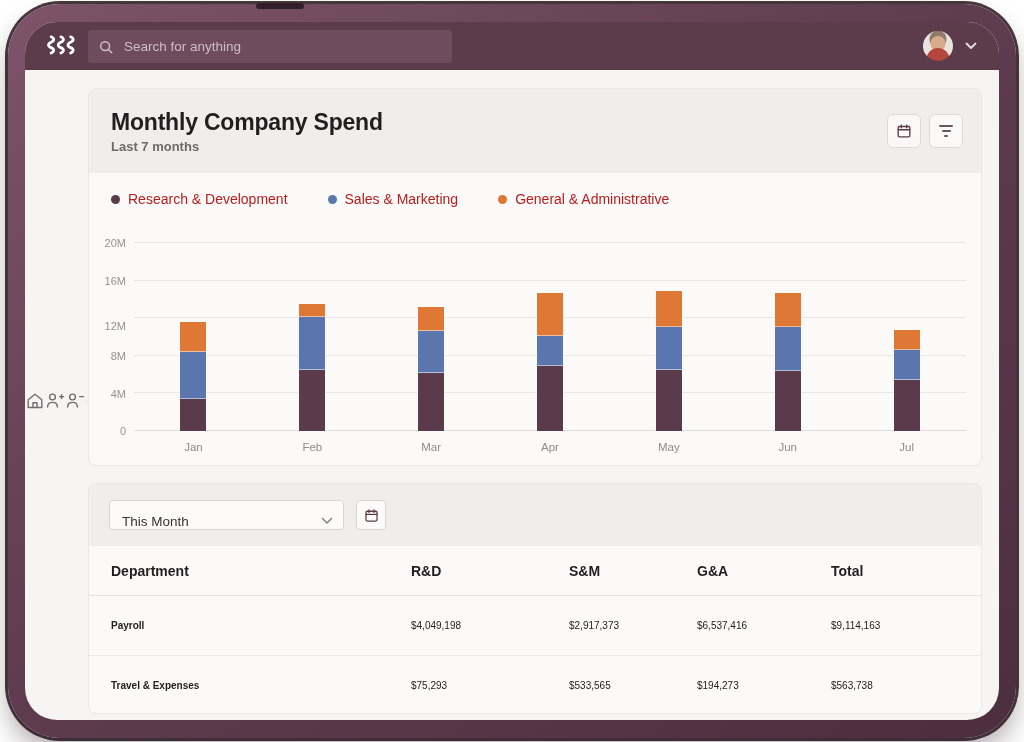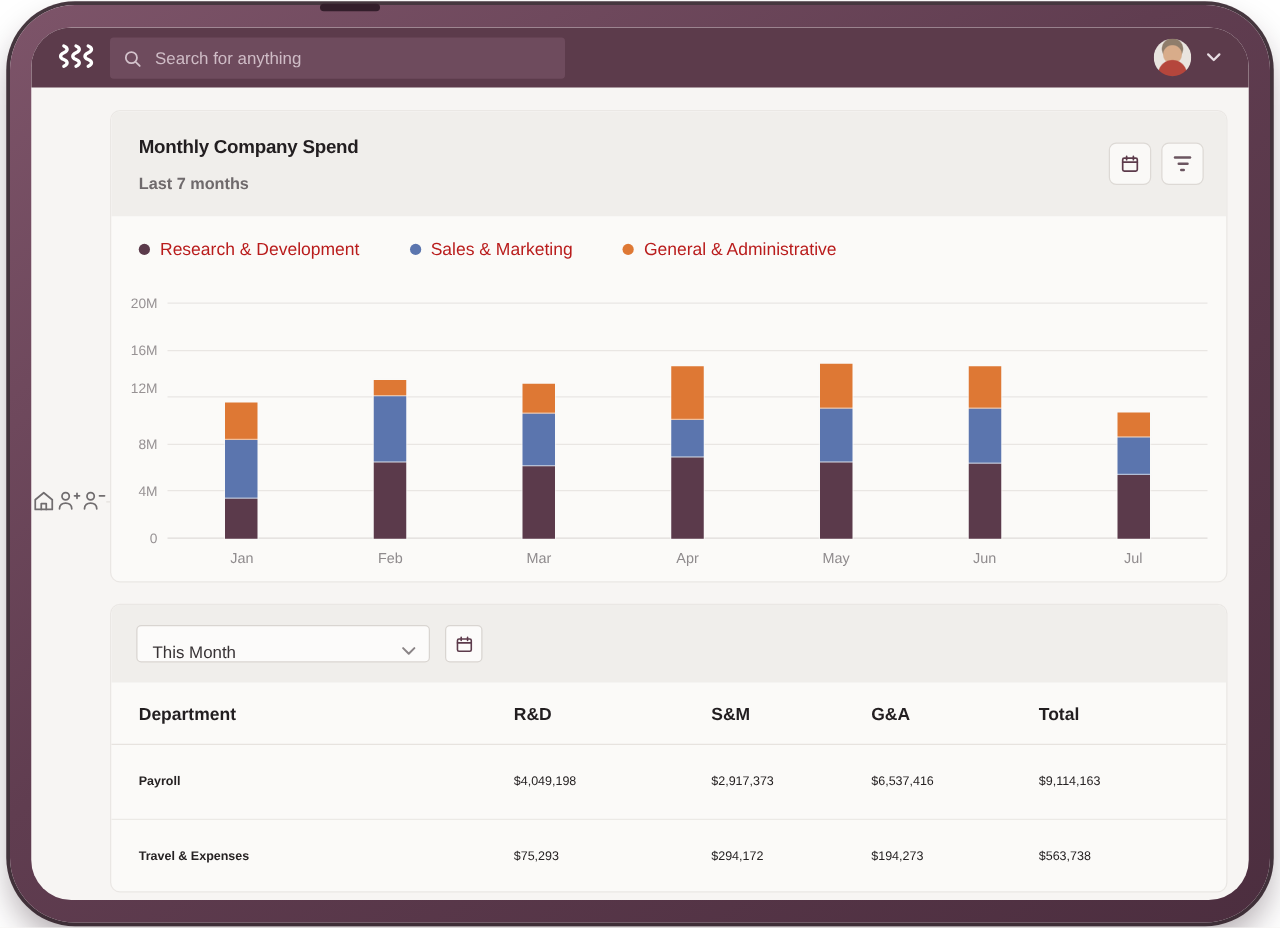--- a/index.html
+++ b/index.html
@@ -63,21 +63,21 @@
     font-size:8px; font-weight:700; letter-spacing:.6px; color:#716d6f;
     border-top:1.6px solid #716d6f; border-bottom:1.6px solid #716d6f; padding:1px 2px;
   }
   
   .card {
     position:absolute; left:63px; width:894px; background:#fbfaf8;
     border:1px solid #eae7e4; border-radius:8px; overflow:hidden;
   }
   .card1 { top:66px; height:378px; }
   .card1-header { position:relative; height:84px; background:#f0eeeb; }
-  .card-title { position:absolute; left:22px; top:20px; font-size:15px; font-weight:700; color:#221e20; letter-spacing:-.2px; }
+  .card-title { position:absolute; left:22px; top:20px; font-size:23px; font-weight:700; color:#221e20; letter-spacing:-.2px; }
   .card-subtitle { position:absolute; left:22px; top:50px; font-size:13px; color:#6f6a6c;font-weight:bold; }
   .hdr-btn {
     position:absolute; top:25px; width:34px; height:34px; background:#faf9f7;
     border:1px solid #ddd9d5; border-radius:6px; display:flex; align-items:center;
     justify-content:center; cursor:pointer;
   }
   .hdr-btn.cal { left:798px; }
   .hdr-btn.filt { left:840px; }
   .filt-lines { display:flex; flex-direction:column; align-items:center; gap:3px; }
   .filt-lines i { display:block; height:2px; background:#6b5560; border-radius:1px; }
@@ -327,21 +327,21 @@
               <div class="bar-stack">
                 <div class="bar-seg" style="height: 50.76px; background: rgb(91, 58, 75);"></div>
                 <div class="bar-seg" style="height: 30.08px; background: rgb(91, 117, 174);"></div>
                 <div class="bar-seg" style="height: 19.74px; background: rgb(222, 120, 52);"></div>
               </div>
             </div>
           </div>
       <div class="ytick" style="bottom: -6px;">0</div>
           <div class="ytick" style="bottom: 31px;">4M</div>
           <div class="ytick" style="bottom: 69.2px;">8M</div>
-          <div class="ytick" style="bottom: 114px; text-align: right;">12M</div>
+          <div class="ytick" style="bottom: 99px; text-align: right;">12M</div>
           <div class="ytick" style="bottom: 144.4px;">16M</div>
           <div class="ytick" style="bottom: 182px;">20M</div>
         </div>
       <div class="x-axis">
           <div class="xtick">Jan</div>
           <div class="xtick">Feb</div>
           <div class="xtick">Mar</div>
           <div class="xtick">Apr</div>
           <div class="xtick">May</div>
           <div class="xtick">Jun</div>
@@ -376,21 +376,21 @@
           <div class="grid-row trow">
             <div class="rowlabel">Payroll</div>
             <div>$4,049,198</div>
             <div>$2,917,373</div>
             <div>$6,537,416</div>
             <div>$9,114,163</div>
           </div>
           <div class="grid-row trow">
             <div class="rowlabel">Travel &amp; Expenses</div>
             <div>$75,293</div>
-            <div>$294,172</div>
+            <div>$533,565</div>
             <div>$194,273</div>
             <div>$563,738</div>
           </div>
         </div>
     </div>
 
   </div>
 </div>
 
 </body></html>

